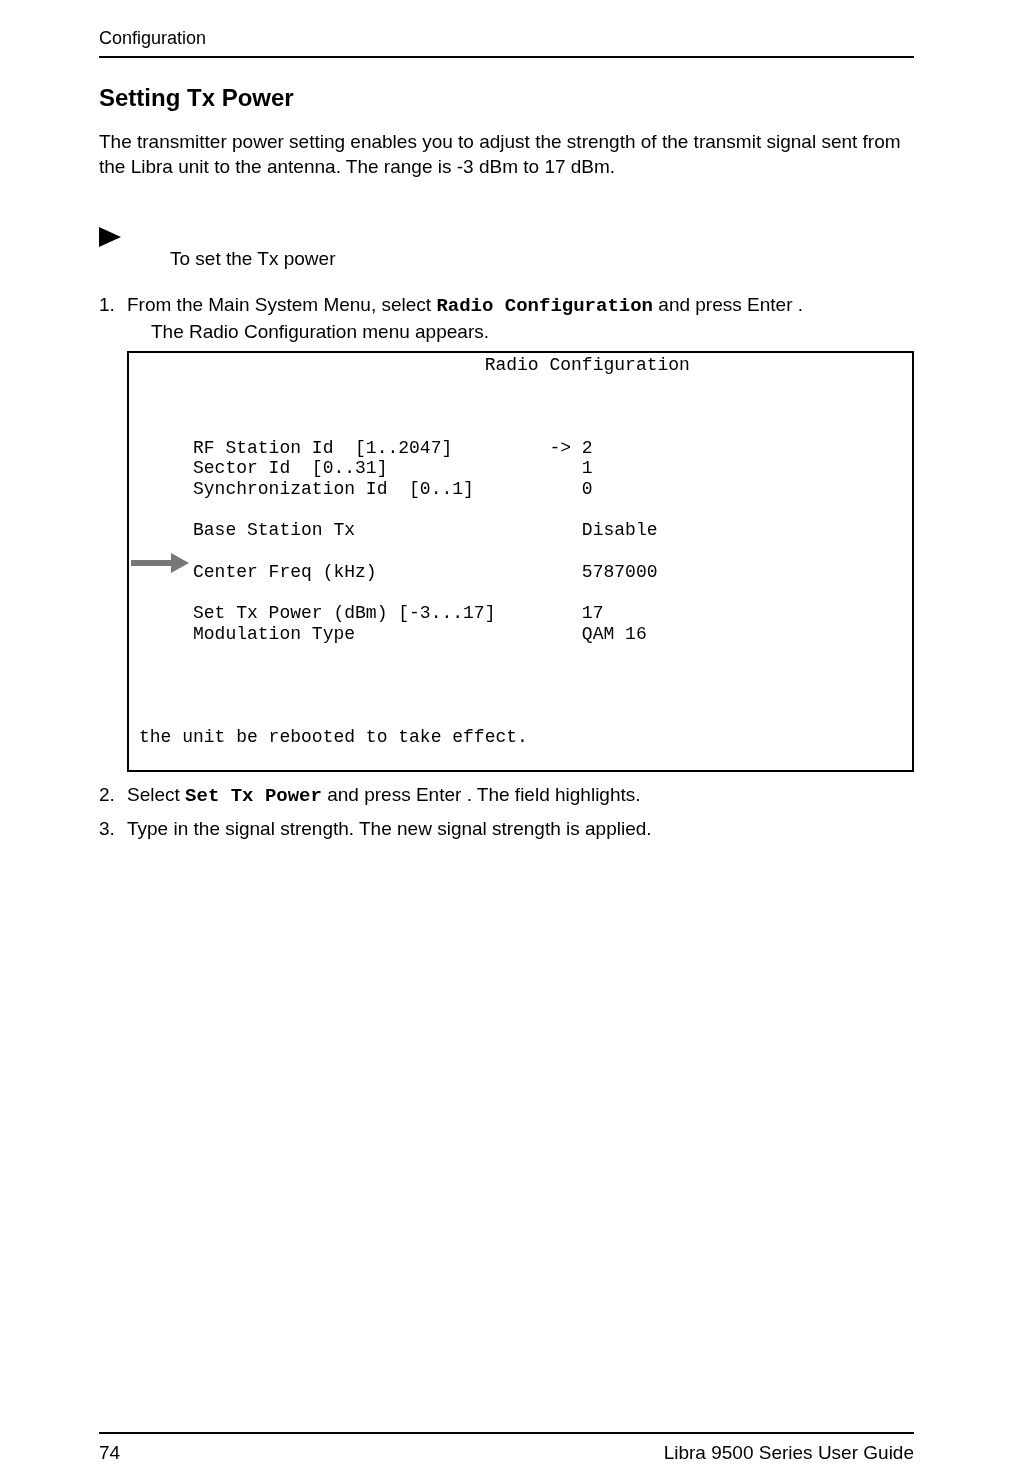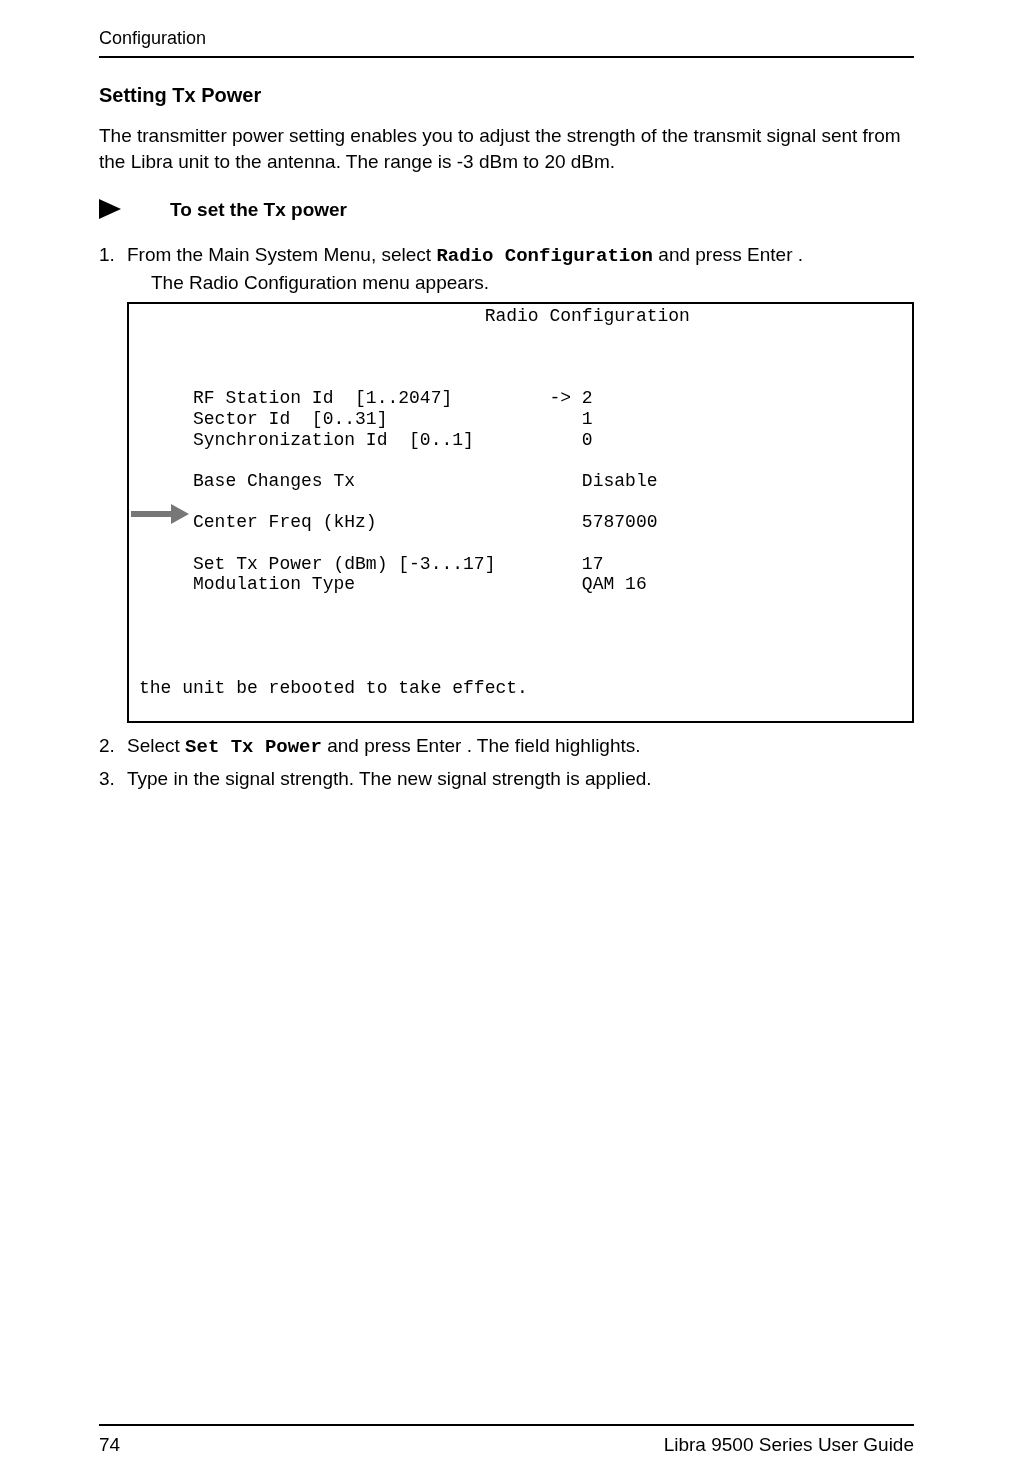--- a/index.html
+++ b/index.html
@@ -24,34 +24,34 @@
     position:relative;
   }
   .running-head{
     font-size:18px;
     padding-bottom:6px;
     border-bottom:2px solid #000;
     margin-bottom:24px;
   }
   h2.section{
     font-weight:700;
-    font-size:20px;
+    font-size:24px;
     margin:0 0 14px 0;
   }
   p.body{
     margin:0 0 22px 0;
   }
   .procedure-row{
     display:flex;
     align-items:center;
     margin:0 0 20px 0;
   }
   .arrow-bullet{width:26px;height:20px;position:relative;margin-right:45px;}
   .arrow-bullet svg{width:100%;height:100%;display:block;}
-  .procedure-label{font-weight:700;font-size:19px;}
+  .procedure-label{font-weight:400;font-size:19px;margin-top:44px;}
   ol.steps{
     margin:0;
     padding-left:0;
     list-style:none;
   }
   ol.steps>li{
     margin:0 0 6px 0;
     padding-left:28px;
     position:relative;
   }
@@ -82,38 +82,38 @@
   .pointer-arrow{
     position:absolute;
     left:2px;
     top:200px;
     width:58px;
     height:20px;
   }
   .pointer-arrow svg{display:block;width:100%;height:100%;}
   .footer{
     position:absolute;
-    left:40px;right:40px;bottom:23px;
+    left:40px;right:40px;bottom:15px;
     border-top:2px solid #000;
     padding-top:6px;
     font-size:19px;
     display:flex;
     justify-content:space-between;
   }
 </style>
 </head>
 <body>
 
 <div class="page">
 
   <div class="running-head">Configuration</div>
 
   <h2 class="section">Setting Tx Power</h2>
 
-  <p class="body">The transmitter power setting enables you to adjust the strength of the transmit signal sent from the Libra unit to the antenna. The range is -3 dBm to 20 dBm.</p>
+  <p class="body">The transmitter power setting enables you to adjust the strength of the transmit signal sent from the Libra unit to the antenna. The range is -3 dBm to 17 dBm.</p>
 
   <div class="procedure-row">
     <span class="arrow-bullet">
       <svg viewBox="0 0 26 20">
           <polygon points="0,0 22,10 0,20" fill="#000"></polygon>
         </svg>
     </span>
     <span class="procedure-label">To set the Tx power</span>
   </div>
 
@@ -137,21 +137,21 @@
             </svg>
           </span>
 <pre>                                Radio Configuration</pre>
 <pre> </pre>
 <pre> </pre>
 <pre> </pre>
 <pre>     RF Station Id  [1..2047]         -&gt; 2</pre>
 <pre>     Sector Id  [0..31]                  1</pre>
 <pre>     Synchronization Id  [0..1]          0</pre>
 <pre> </pre>
-<pre>     Base Changes Tx                     Disable</pre>
+<pre>     Base Station Tx                     Disable</pre>
 <pre> </pre>
 <pre>     Center Freq (kHz)                   5787000</pre>
 <pre> </pre>
 <pre>     Set Tx Power (dBm) [-3...17]        17</pre>
 <pre>     Modulation Type                     QAM 16</pre>
 <pre> </pre>
 <pre> </pre>
 <pre> </pre>
 <pre> </pre>
 <pre>the unit be rebooted to take effect.</pre>

